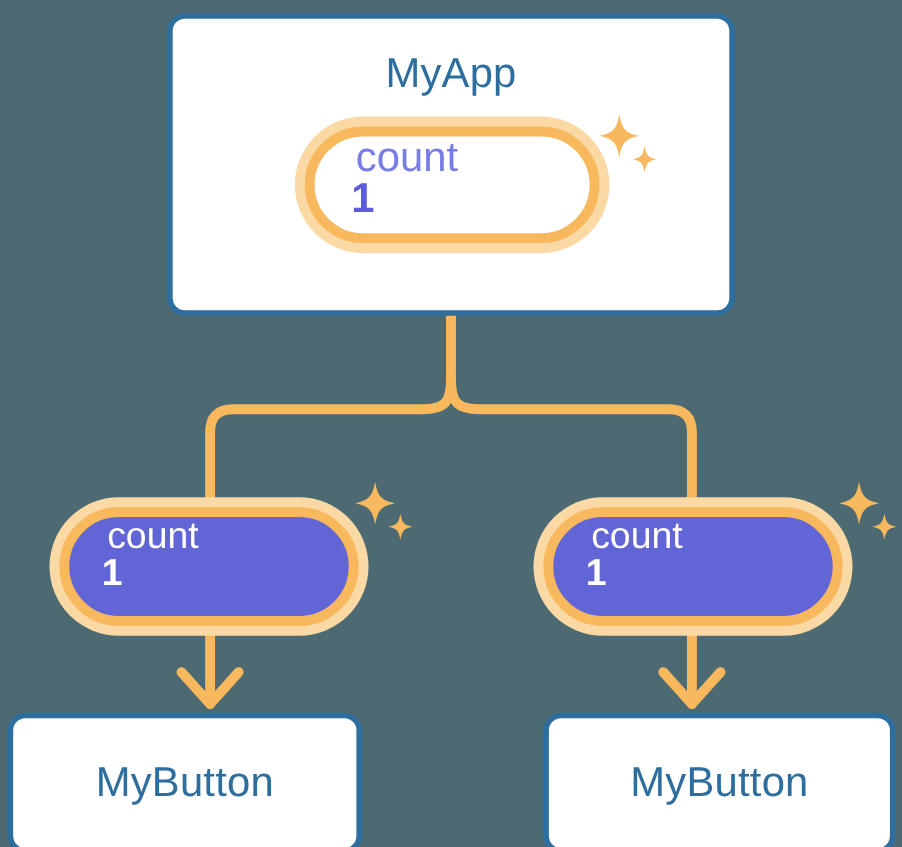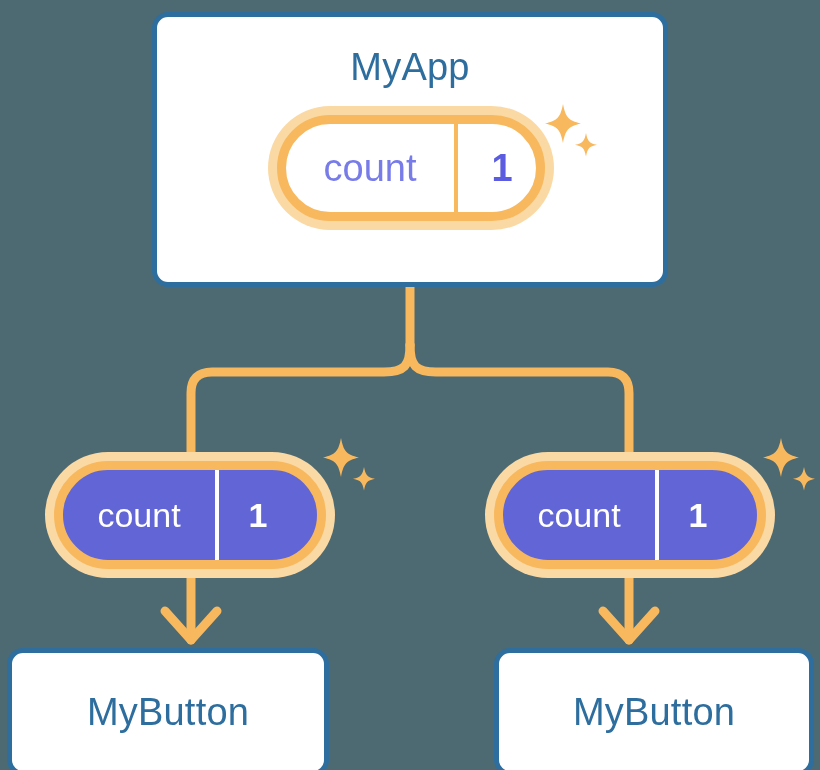--- a/index.html
+++ b/index.html
@@ -87,20 +87,21 @@
   }
   .pill-inner {
     box-sizing: border-box;
     display: flex;
     align-items: stretch;
     border-radius: 999px;
     border: 9px solid #f8b85e;
     overflow: hidden;
     width: 100%;
     height: 100%;
+    flex-direction: column;
   }
   .pill-cell {
     display: flex;
     align-items: center;
     justify-content: center;
     line-height: 1;
     white-space: nowrap;
   }
   .pill-key {
     flex: 0 0 auto;

